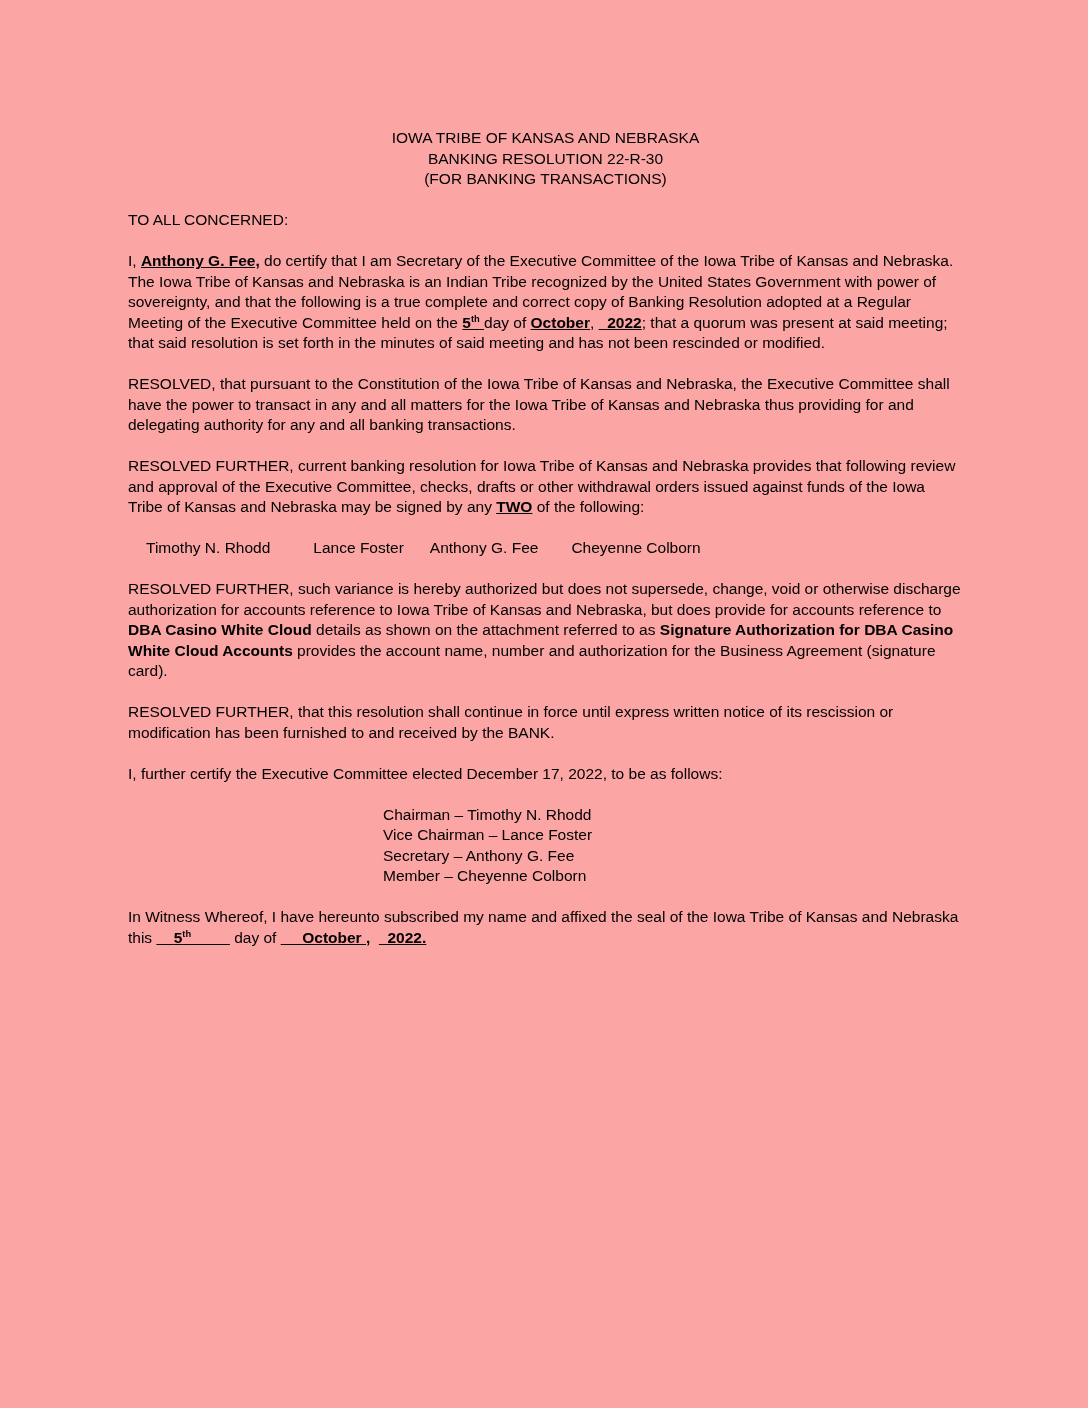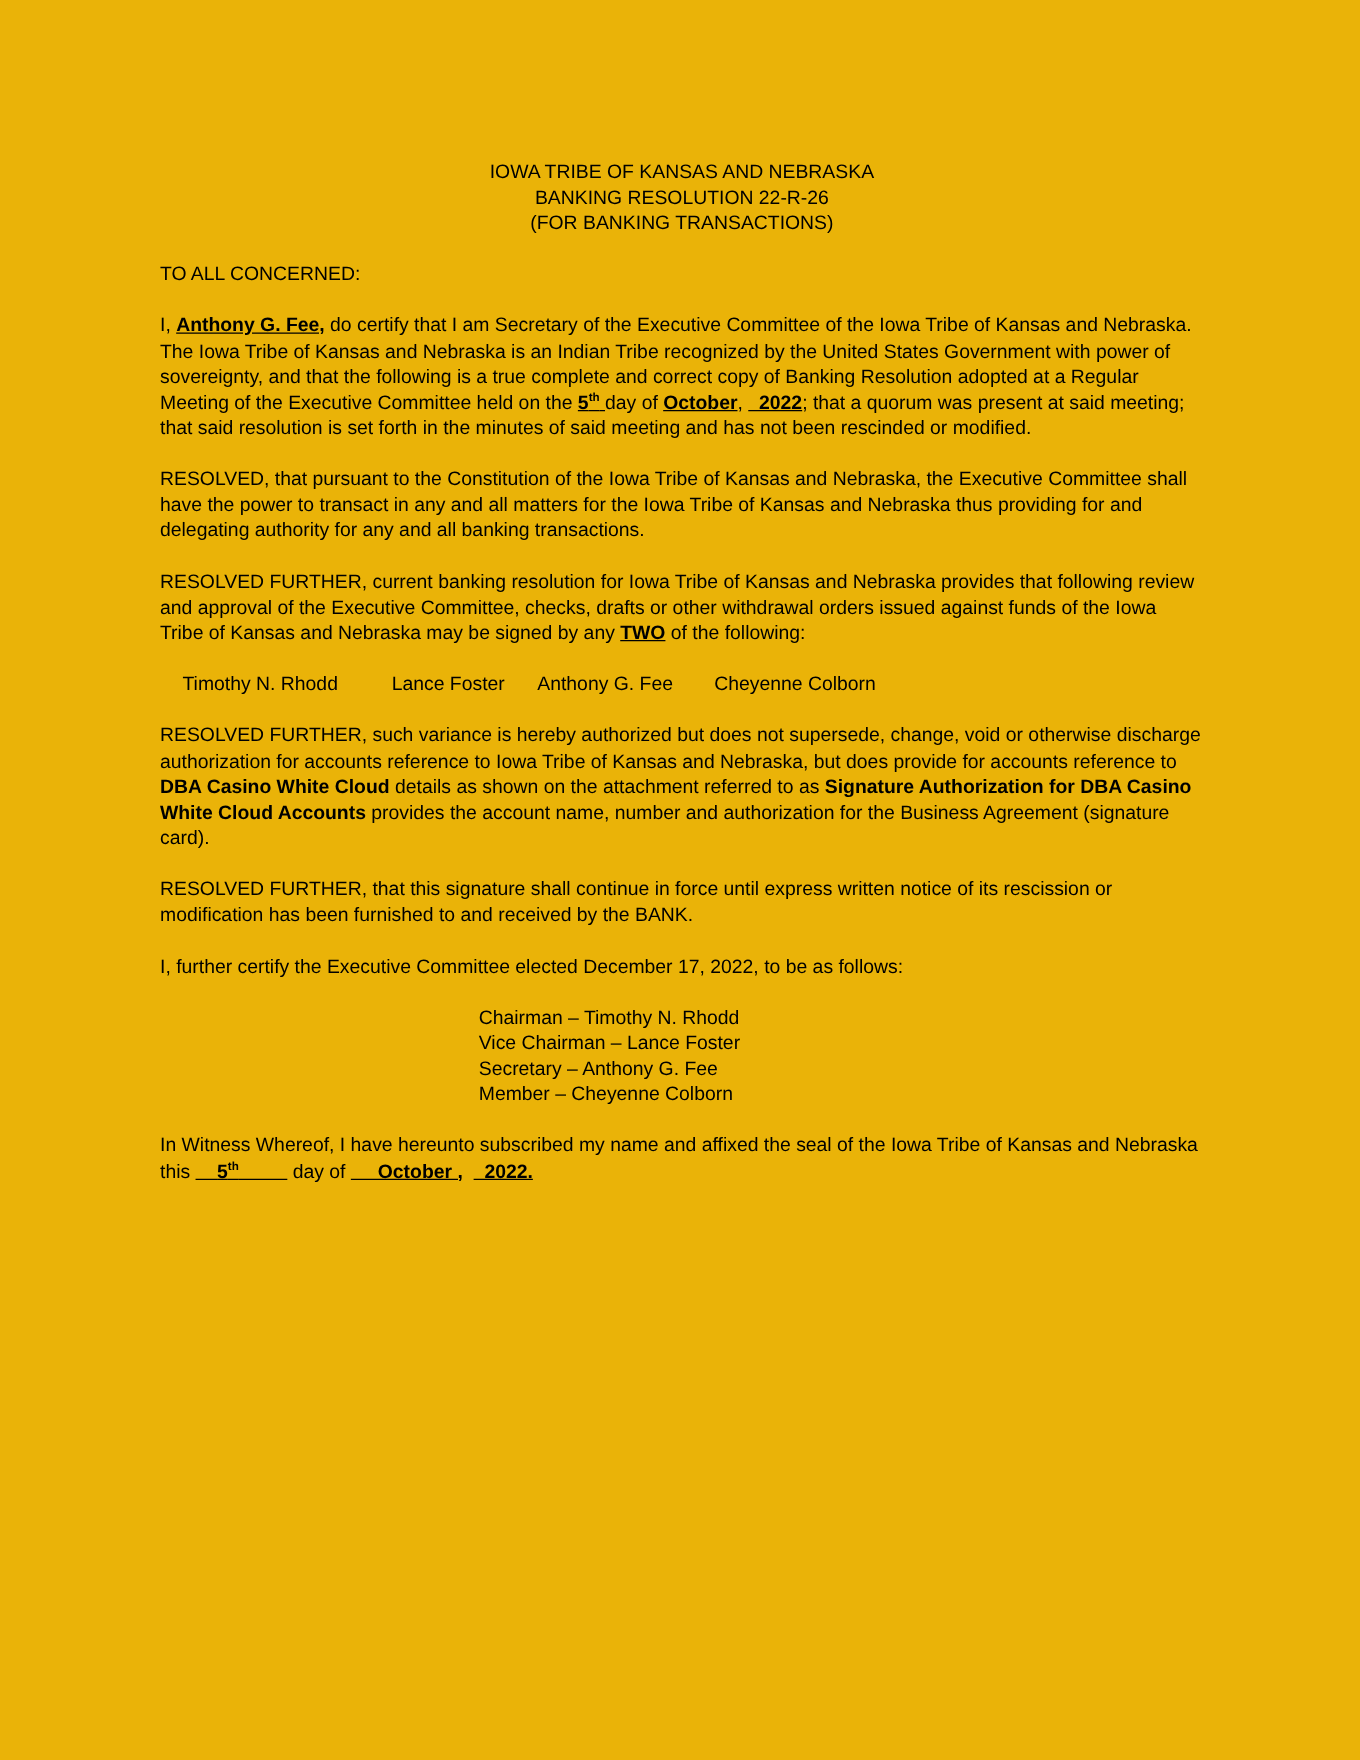--- a/index.html
+++ b/index.html
@@ -1,18 +1,18 @@
 <!DOCTYPE html>
 <html><head>
 <meta charset="utf-8">
 <style>
   html, body { margin: 0; padding: 0; background: #ffffff; }
   .page {
     width: 1088px; height: 1408px;
-    background: #eab308; color: #000000;
+    background: #fca5a5; color: #000000;
     font-family: "Liberation Sans", "DejaVu Sans", sans-serif;
     font-size: 15.5px; line-height: 20.5px;
     position: relative; overflow: hidden;
   }
   .content { padding: 128px 125px 0 128px; }
   .block { margin: 0 0 20.5px 0; }
   .title { text-align: center; }
   .u { text-decoration: underline; font-weight: bold; }
   .b { font-weight: bold; }
   sup { font-size: 0.6em; line-height: 0; vertical-align: super; }
@@ -23,38 +23,38 @@
   .officers { padding-left: 255px; }
 </style>
 </head>
 <body>
 
 <div class="page">
   <div class="content">
 
     <div class="title block">
       <div>IOWA TRIBE OF KANSAS AND NEBRASKA</div>
-      <div>BANKING RESOLUTION 22-R-26</div>
+      <div>BANKING RESOLUTION 22-R-30</div>
       <div>(FOR BANKING TRANSACTIONS)</div>
     </div>
 
     <p class="block">TO ALL CONCERNED:</p>
 
     <p class="block"><span>I, </span><span class="u">Anthony G. Fee,</span><span> do certify that I am Secretary of the Executive Committee of the Iowa Tribe of Kansas and Nebraska.&nbsp; The Iowa Tribe of Kansas and Nebraska is an Indian Tribe recognized by the United States Government with power of sovereignty, and that the following is a true complete and correct copy of Banking Resolution adopted at a Regular Meeting of the Executive Committee held on the </span><span class="u"><span>5</span><sup>th</sup><span>&nbsp;</span></span><span>day of </span><span class="u">October</span><span>, </span><span class="u">&nbsp;&nbsp;2022</span><span>; that a quorum was present at said meeting; that said resolution is set forth in the minutes of said meeting and has not been rescinded or modified.</span></p>
 
     <p class="block">RESOLVED, that pursuant to the Constitution of the Iowa Tribe of Kansas and Nebraska, the Executive Committee shall have the power to transact in any and all matters for the Iowa Tribe of Kansas and Nebraska thus providing for and delegating authority for any and all banking transactions.</p>
 
     <p class="block"><span>RESOLVED FURTHER, current banking resolution for Iowa Tribe of Kansas and Nebraska provides that following review and approval of the Executive Committee, checks, drafts or other withdrawal orders issued against funds of the Iowa Tribe of Kansas and Nebraska may be signed by any </span><span class="u">TWO</span><span> of the following:</span></p>
 
     <p class="block signers"><span class="signer-0">Timothy N. Rhodd</span><span class="signer-1">Lance Foster</span><span class="signer-2">Anthony G. Fee</span><span>Cheyenne Colborn</span></p>
 
 
     <p class="block"><span>RESOLVED FURTHER, such variance is hereby authorized but does not supersede, change, void or otherwise discharge authorization for accounts reference to Iowa Tribe of Kansas and Nebraska, but does provide for accounts reference to </span><span class="b">DBA Casino White Cloud</span><span> details as shown on the attachment referred to as </span><span class="b">Signature Authorization for DBA Casino White Cloud Accounts</span><span> provides the account name, number and authorization for the Business Agreement (signature card).</span></p>
 
-    <p class="block">RESOLVED FURTHER, that this signature shall continue in force until express written notice of its rescission or modification has been furnished to and received by the BANK.</p>
+    <p class="block">RESOLVED FURTHER, that this resolution shall continue in force until express written notice of its rescission or modification has been furnished to and received by the BANK.</p>
 
     <p class="block">I, further certify the Executive Committee elected December 17, 2022, to be as follows:</p>
 
     <div class="block officers">
       <div>Chairman – Timothy N. Rhodd</div>
       <div>Vice Chairman – Lance Foster</div>
       <div>Secretary – Anthony G. Fee</div>
       <div>Member – Cheyenne Colborn</div>
     </div>
 

